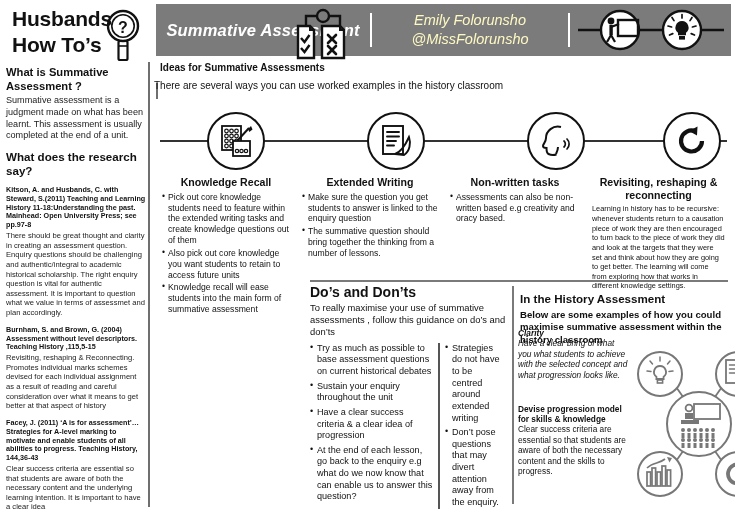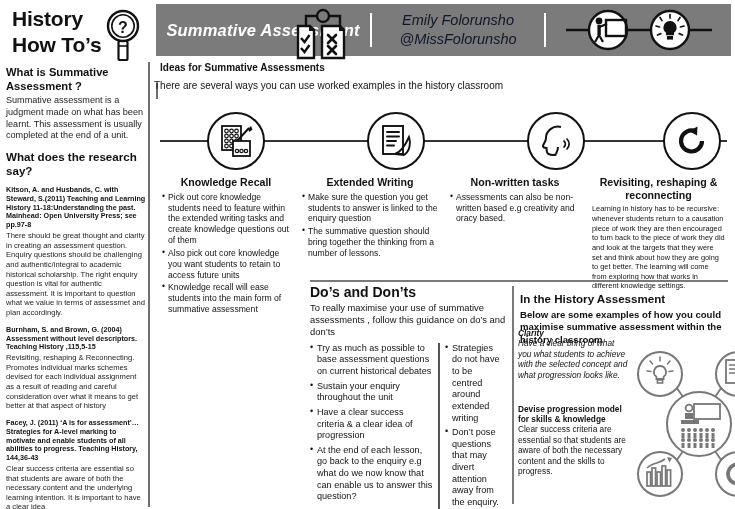--- a/index.html
+++ b/index.html
@@ -36,22 +36,22 @@
     position:absolute;left:4px;top:4px;width:575px;height:52px;
     background:#7b7b7b;box-sizing:border-box;
     display:flex;align-items:center;
   }
   .banner-title{
     color:#fff;font-size:16.5px;font-style:italic;font-weight:bold;
     width:214px;text-align:center;letter-spacing:.2px;
   }
   .vdiv{width:2px;height:34px;background:#fff;flex:0 0 auto;}
   .banner-author{
-    color:#0f172a;font-size:14.5px;font-style:italic;line-height:1.28;
-    width:172px;text-align:center;
+    color:#fef9c3;font-size:14.5px;font-style:italic;line-height:1.28;
+    width:196px;text-align:center;
   }
   .banner-icons{flex:1;display:flex;align-items:center;justify-content:center;}
 
   .sect-h{font-size:10px;font-weight:bold;margin:0;}
 
   .intro-wrap{position:absolute;left:4px;top:62px;width:575px;}
   .intro-rule{
     position:absolute;left:4px;top:83px;width:2px;height:16px;background:#6f6f6f;
   }
   .intro-text{position:absolute;left:2px;top:80px;font-size:10px;}
@@ -106,21 +106,21 @@
 </style>
 </head>
 <body>
 
 <div class="page">
 
   <div class="left">
 
     <div class="brand">
       <div class="brand-title">
-        <div>History</div>
+        <div>Husbands</div>
         <div>How To’s</div>
       </div>
       <span class="magnifier">
         <svg width="38" height="54" viewBox="0 0 38 54">
           <circle cx="19" cy="18" r="15" fill="none" stroke="#111" stroke-width="2.4"></circle>
           <circle cx="19" cy="18" r="11.2" fill="none" stroke="#111" stroke-width="1.6"></circle>
           <text x="19" y="25" font-size="16" font-family="Liberation Sans, sans-serif" font-weight="bold" text-anchor="middle" fill="#111">?</text>
           <rect x="14.5" y="33" width="9" height="19" rx="1.5" fill="none" stroke="#111" stroke-width="2.2"></rect>
           <line x1="14.5" y1="38" x2="23.5" y2="38" stroke="#111" stroke-width="1.6"></line>
         </svg>

